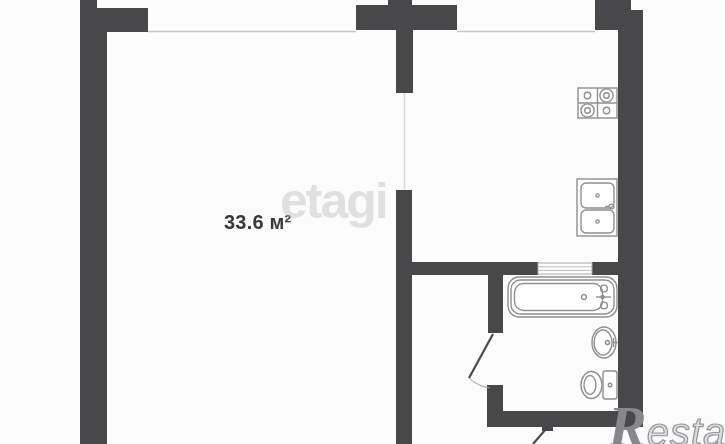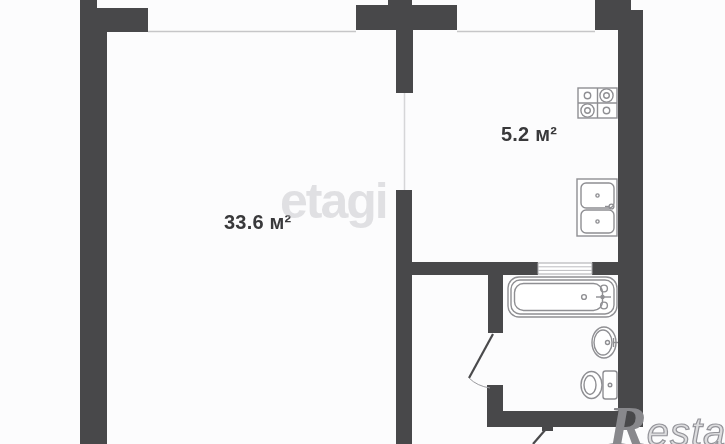--- a/index.html
+++ b/index.html
@@ -123,21 +123,20 @@
         <rect x="603" y="371" width="14" height="28" rx="2.5" fill="#ffffff"></rect>
         <circle cx="610" cy="385" r="1.8"></circle>
         <ellipse cx="591.5" cy="385" rx="10.5" ry="13.5" fill="#ffffff"></ellipse>
         <ellipse cx="590" cy="385" rx="6" ry="9.5"></ellipse>
       </g>
     </g>
   </svg>
 
   <div class="area-label" style="left:224px;top:211px;">33.6 м²</div>
 
-  <div class="area-label" style="left:501px;top:123px;">5.2 м²</div>
 
 
   <div class="wm-etagi">etagi</div>
 
   <div class="wm-logo">
     <span class="r-init">R</span><span class="r-rest">estate</span>
   </div>
 
 </div>
 

